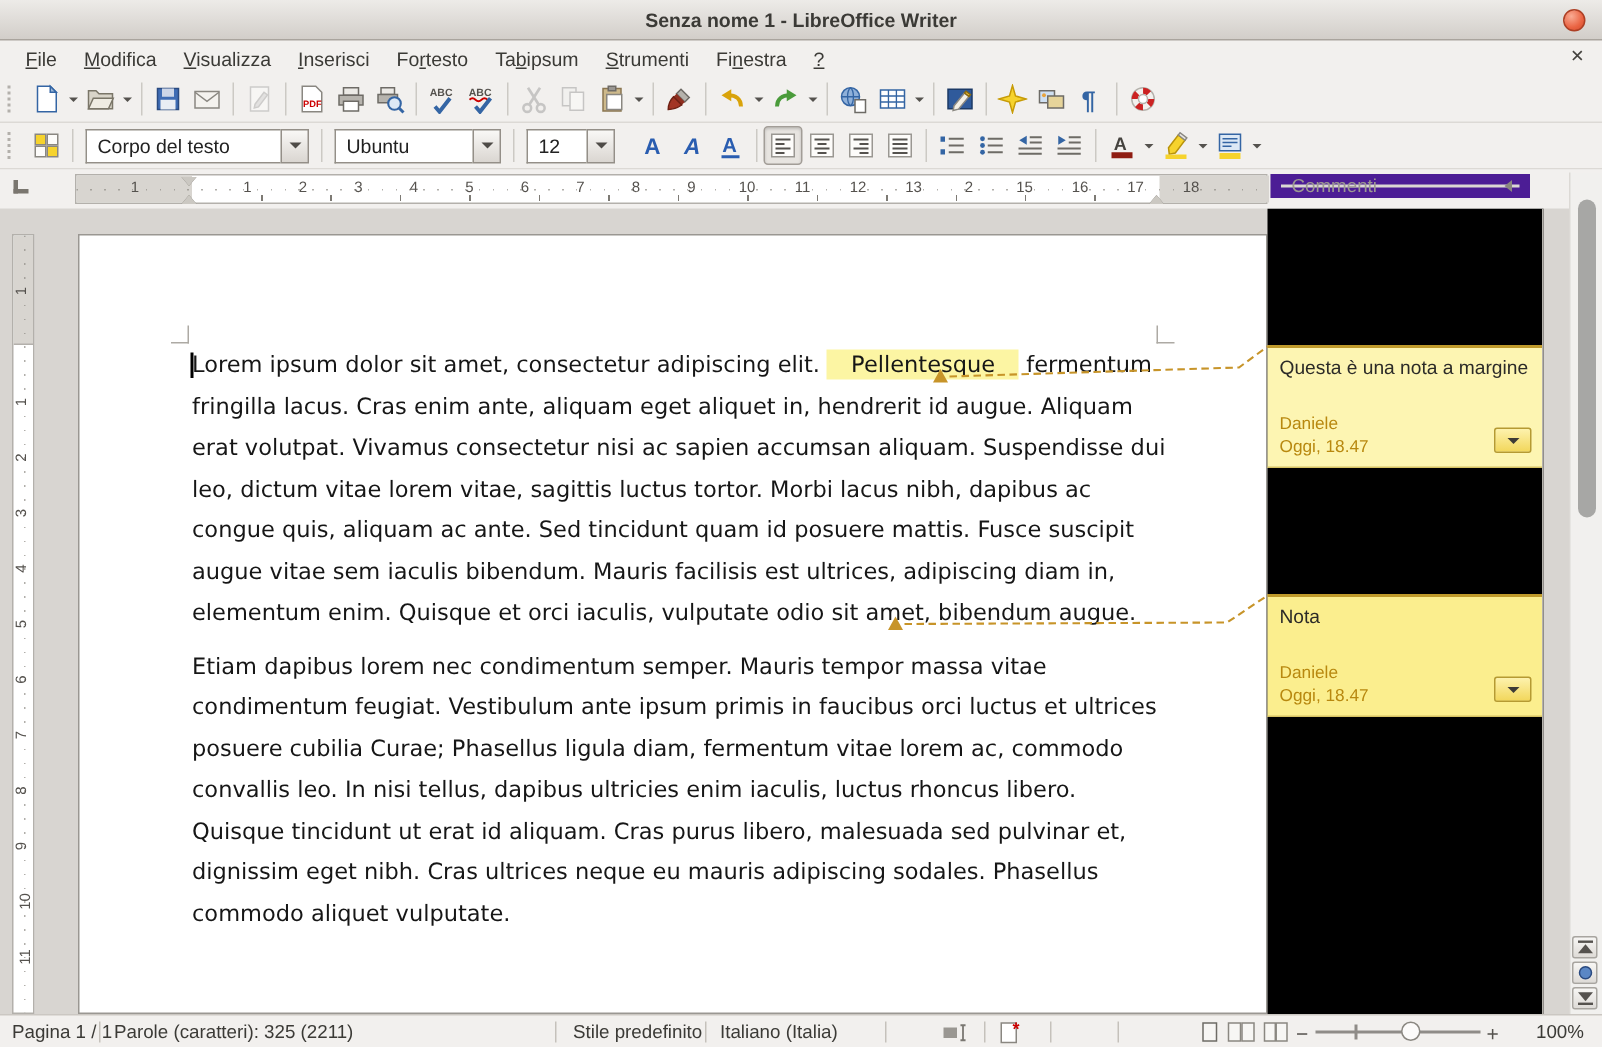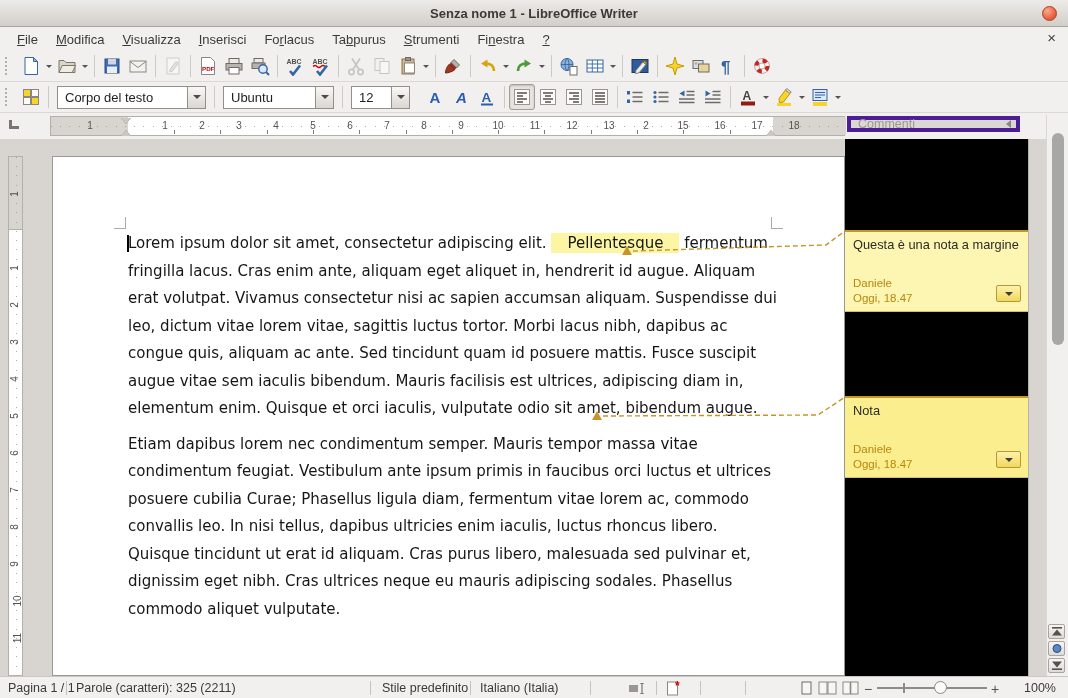--- a/index.html
+++ b/index.html
@@ -44,21 +44,21 @@
     background:repeating-linear-gradient(to right,#8f8c86 0 1px,transparent 1px 9.25px);opacity:.7}
   .hruler-tabs{position:absolute;left:123px;bottom:1px;width:600px;height:4px;
     background:repeating-linear-gradient(to right,#7d7a74 0 1px,transparent 1px 46.3px)}
   .hruler-nums span{position:absolute;top:3px;transform:translateX(-50%);font-size:10px;color:#55524e}
   .hnum-margin{position:absolute;left:39px;top:3px;transform:translateX(-50%);font-size:10px;color:#55524e}
   .tri-down{position:absolute;width:0;height:0;border:5px solid transparent;border-top:6px solid #cbc8c2;
     filter:drop-shadow(0 0 .5px #6e6b66)}
   .tri-up{position:absolute;width:0;height:0;border:5px solid transparent;border-bottom:6px solid #cbc8c2;
     filter:drop-shadow(0 0 .5px #6e6b66)}
   .comments-btn{position:absolute;left:847px;top:3px;width:173px;height:16px;background:#dbd8d3;
-    border:4px solid #4c1d95;color:#9c9892;font-size:12.5px;display:flex;align-items:center;
+    border:7px solid #4c1d95;color:#9c9892;font-size:12.5px;display:flex;align-items:center;
     justify-content:space-between;padding:0 7px}
   .comments-btn .arr{width:0;height:0;border:4px solid transparent;border-right:5px solid #8a8781;margin-right:-2px}
 
   
   .docarea{position:absolute;top:139px;left:0;width:1046px;height:537px;background:#d8d5d1;overflow:hidden}
   .vruler{position:absolute;left:8px;top:17px;width:15px;height:520px;background:#fff;border:1px solid #b3b0ab;overflow:hidden}
   .vmargin{position:absolute;left:0;top:0;width:100%;height:73px;background:#d8d5d0;border-bottom:1px solid #b3b0ab}
   .vruler-dots{position:absolute;left:7px;top:0;width:1px;height:100%;
     background:repeating-linear-gradient(to bottom,#8f8c86 0 1px,transparent 1px 9.25px);opacity:.7}
   .vruler-nums span{position:absolute;left:3px;transform:translateY(-50%) rotate(-90deg);font-size:10px;color:#55524e}
@@ -108,22 +108,22 @@
 <div class="titlebar">
   <span>Senza nome 1 - LibreOffice Writer</span>
   <span class="close-circle"></span>
 </div>
 
 <div class="menubar">
   <div class="menu-item"><span></span><u>F</u><span>ile</span></div>
   <div class="menu-item"><span></span><u>M</u><span>odifica</span></div>
   <div class="menu-item"><span></span><u>V</u><span>isualizza</span></div>
   <div class="menu-item"><span></span><u>I</u><span>nserisci</span></div>
-  <div class="menu-item"><span>Fo</span><u>r</u><span>lacus</span></div>
-  <div class="menu-item"><span>Ta</span><u>b</u><span>purus</span></div>
+  <div class="menu-item"><span>Fo</span><u>r</u><span>testo</span></div>
+  <div class="menu-item"><span>Ta</span><u>b</u><span>ipsum</span></div>
   <div class="menu-item"><span></span><u>S</u><span>trumenti</span></div>
   <div class="menu-item"><span>Fi</span><u>n</u><span>estra</span></div>
   <div class="menu-item"><span></span><u>?</u><span></span></div>
   <span class="menubar-close">×</span>
 </div>
 
 <div class="toolbar">
   <div class="grip"></div>
 
   <div class="tbtn">

